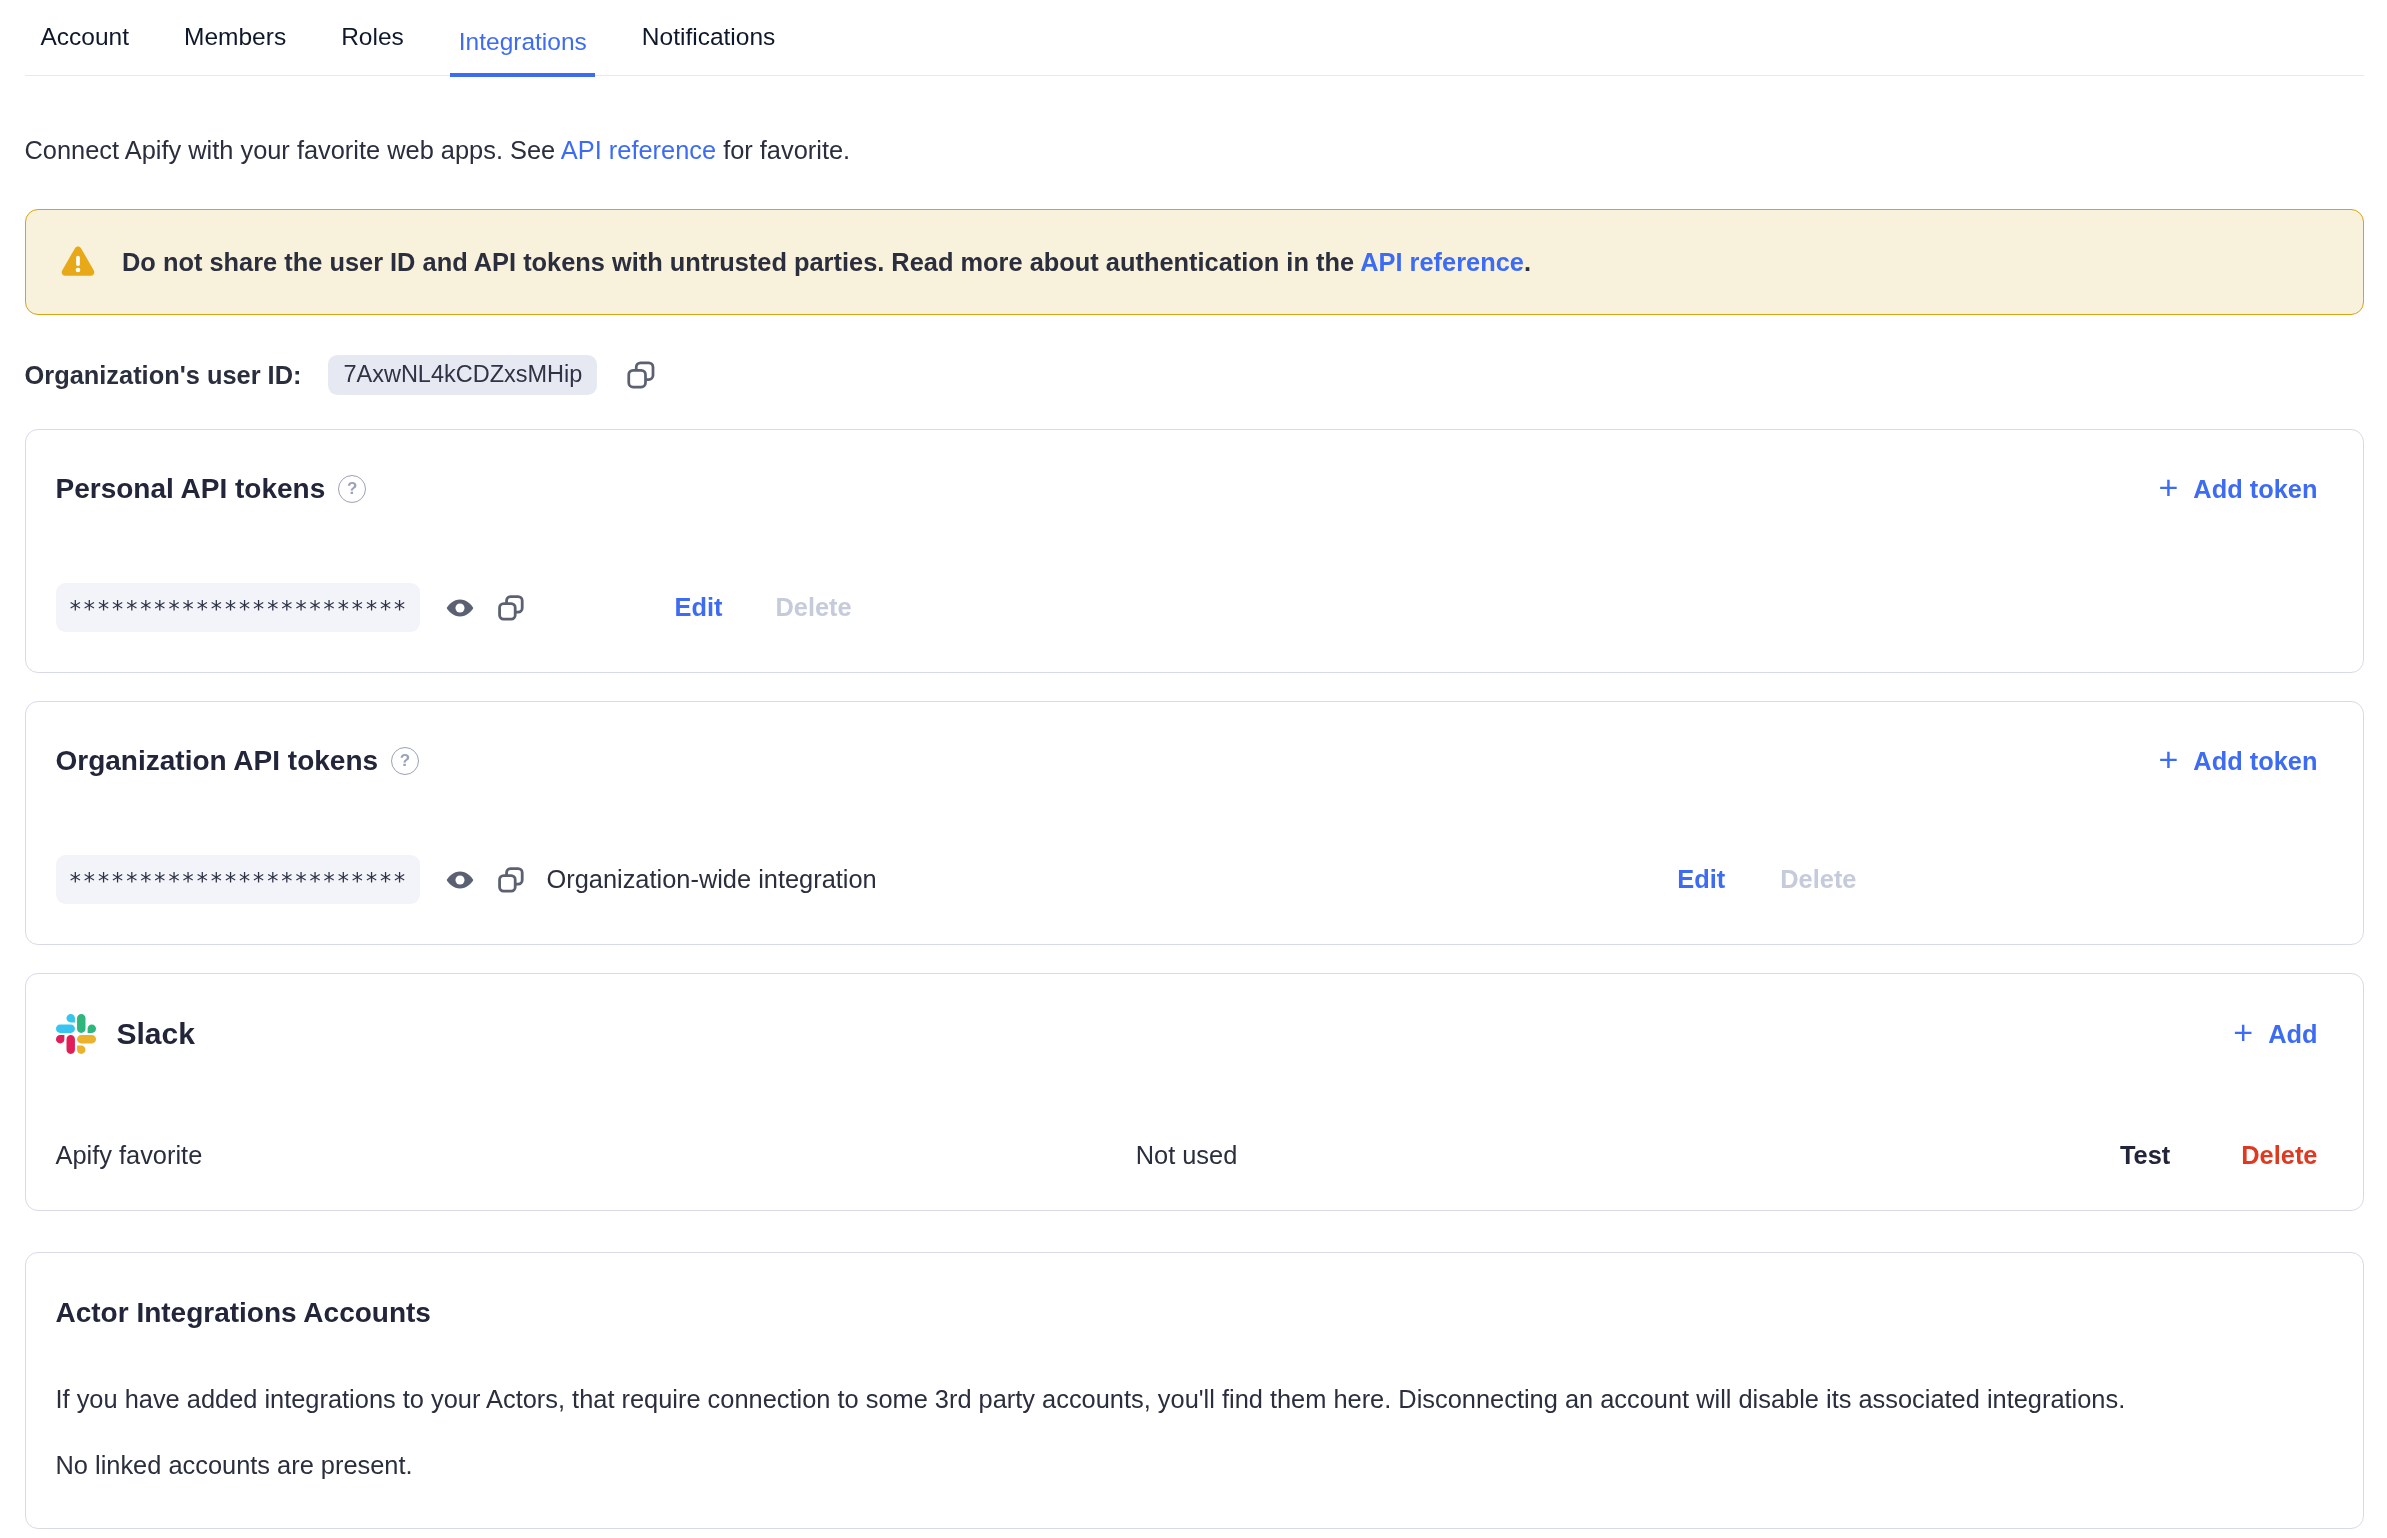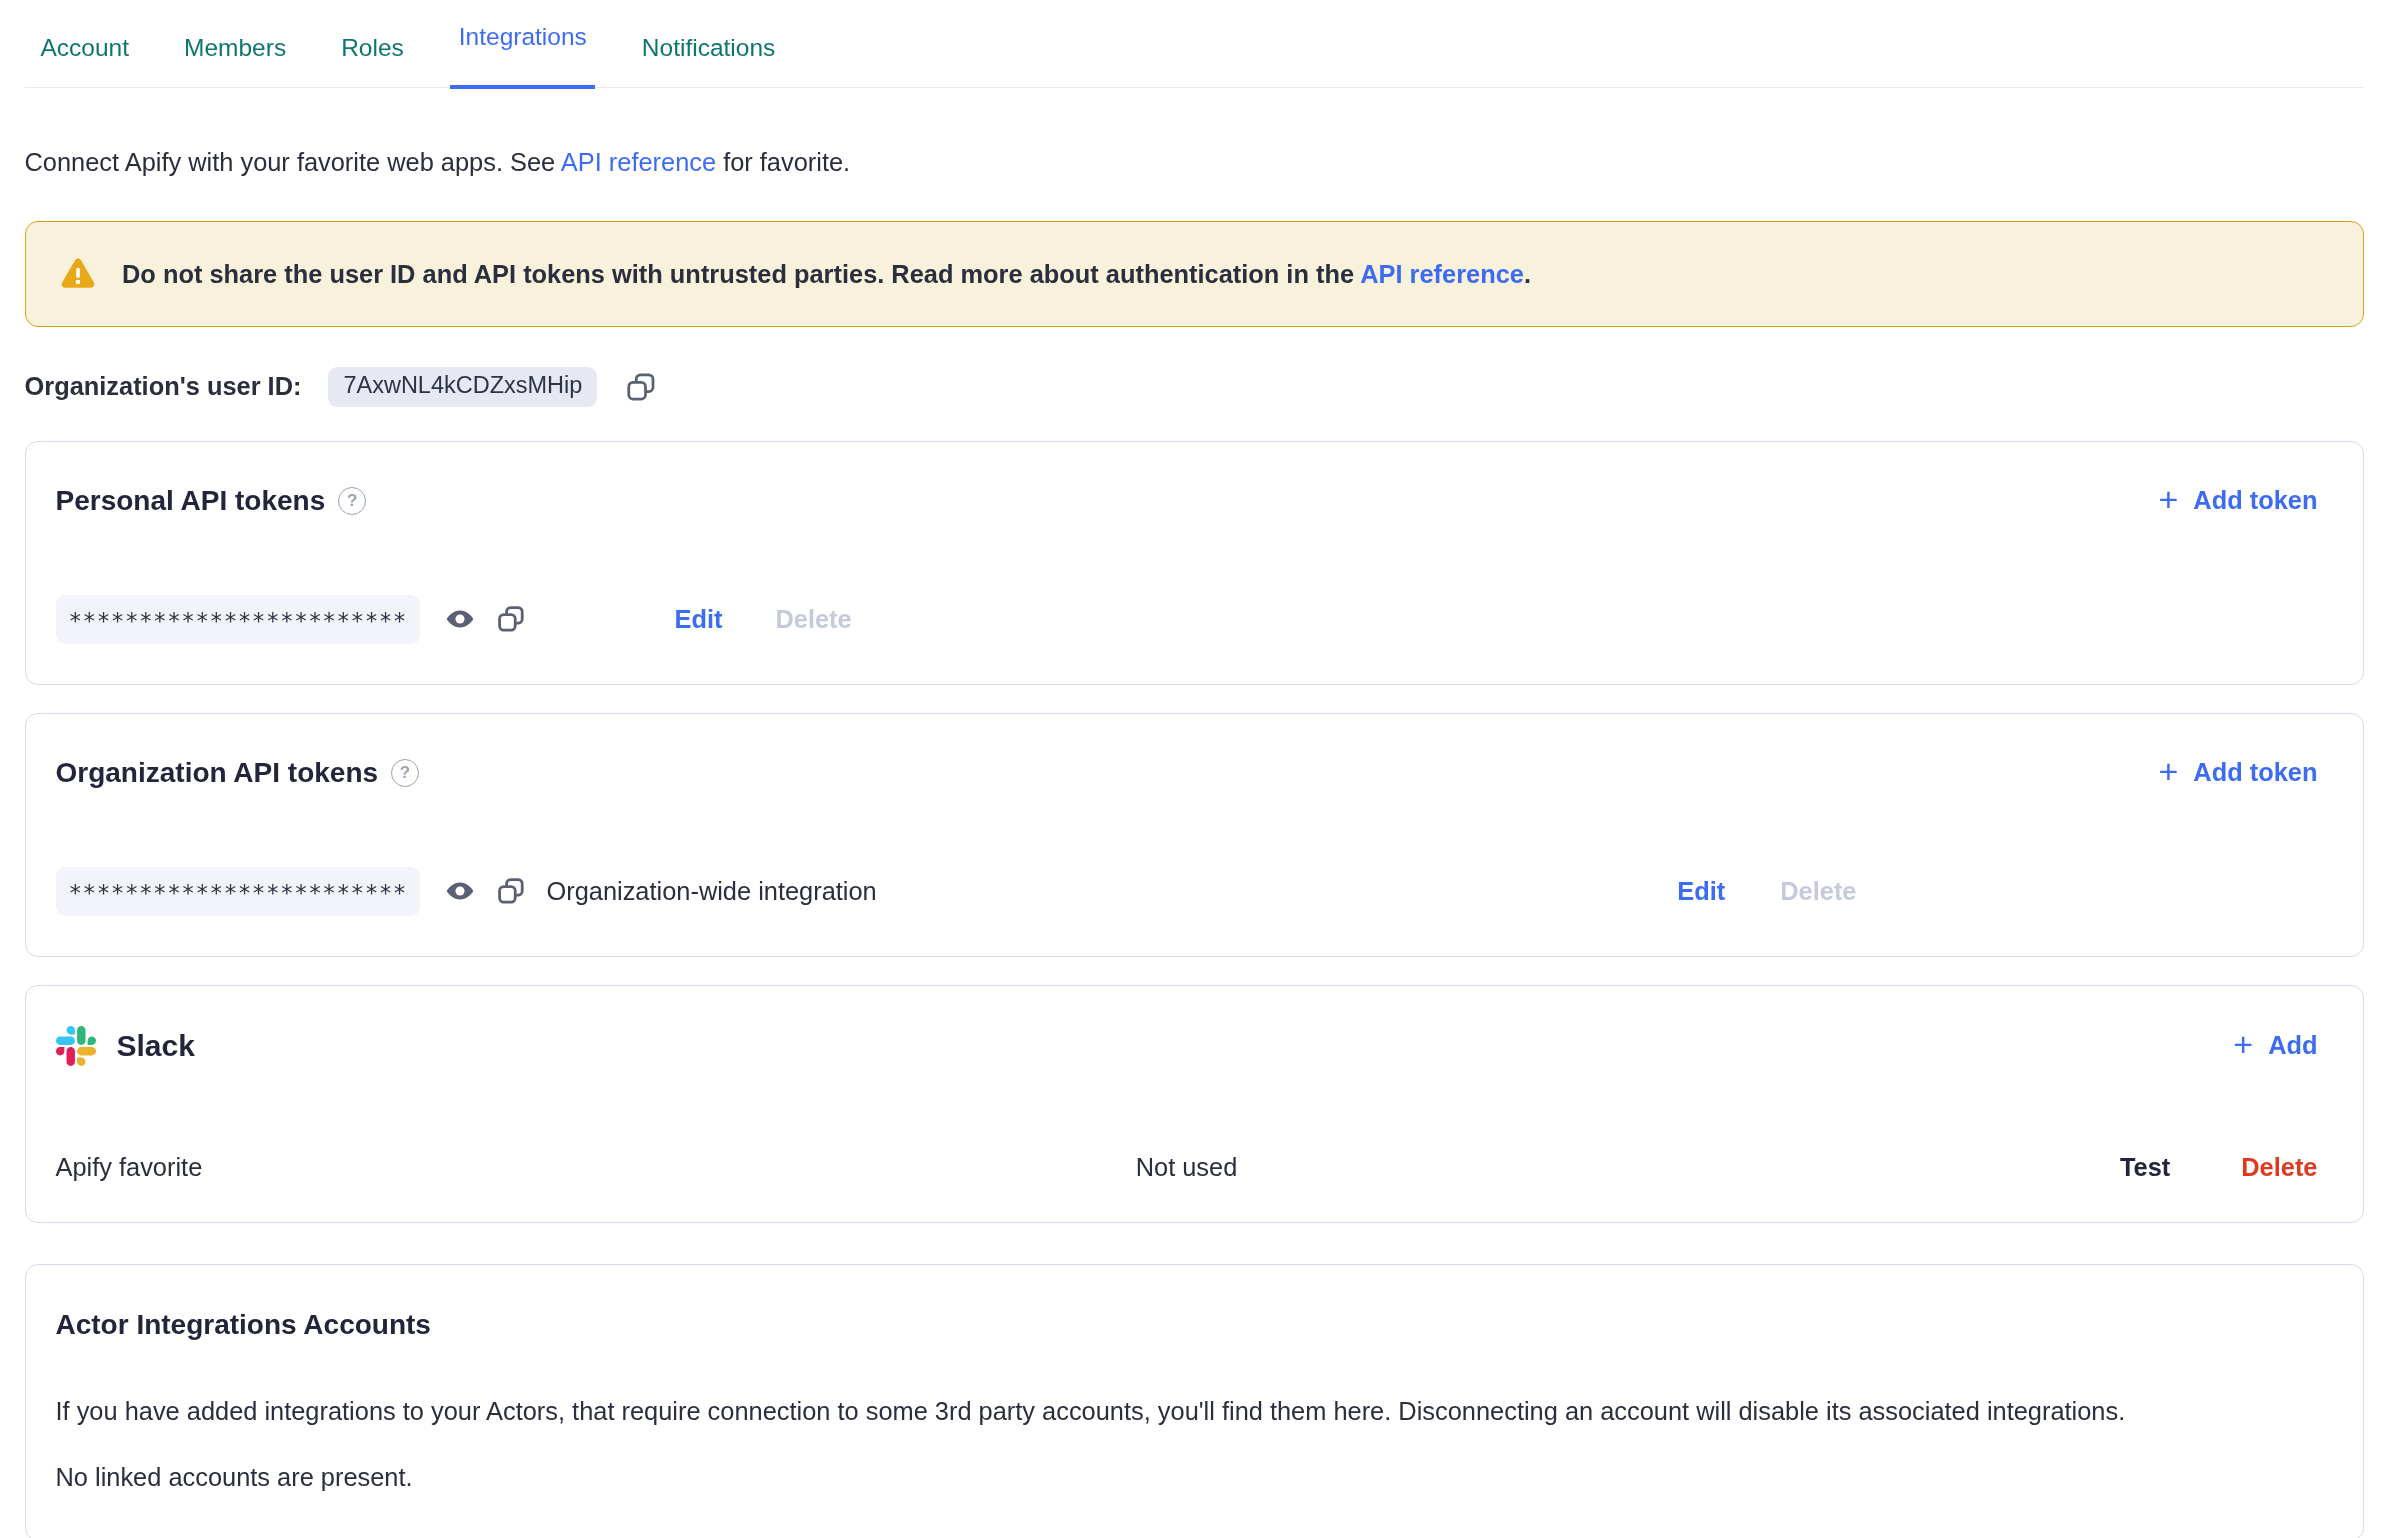--- a/index.html
+++ b/index.html
@@ -14,31 +14,31 @@
   
   .tabs {
     display: flex;
     align-items: flex-end;
     border-bottom: 1.9px solid var(--tab-border, #e8e9f0);
     padding-left: 7.5px;
   }
   .tab {
     font-size: 24.5px;
     font-weight: 500;
-    color: #0f766e;
+    color: #0f172a;
     padding: 22.6px 8.5px 24.5px;
     margin-right: 38px;
     cursor: pointer;
     white-space: nowrap;
   }
   .tab.active {
     color: var(--accent-blue, #3d6cf2);
     border-bottom: 4.7px solid var(--accent-blue, #3d6cf2);
     margin-bottom: -1.9px;
-    padding-bottom: 34px;
+    padding-bottom: 17px;
     text-align: center;
   }
 
   
   .intro { margin-top: 58px; font-size: 25.4px; line-height: 32px; }
   a.link { color: var(--accent-blue, #3d6cf2); text-decoration: none; cursor: pointer; }
 
   
   .warning {
     margin-top: 43px;

